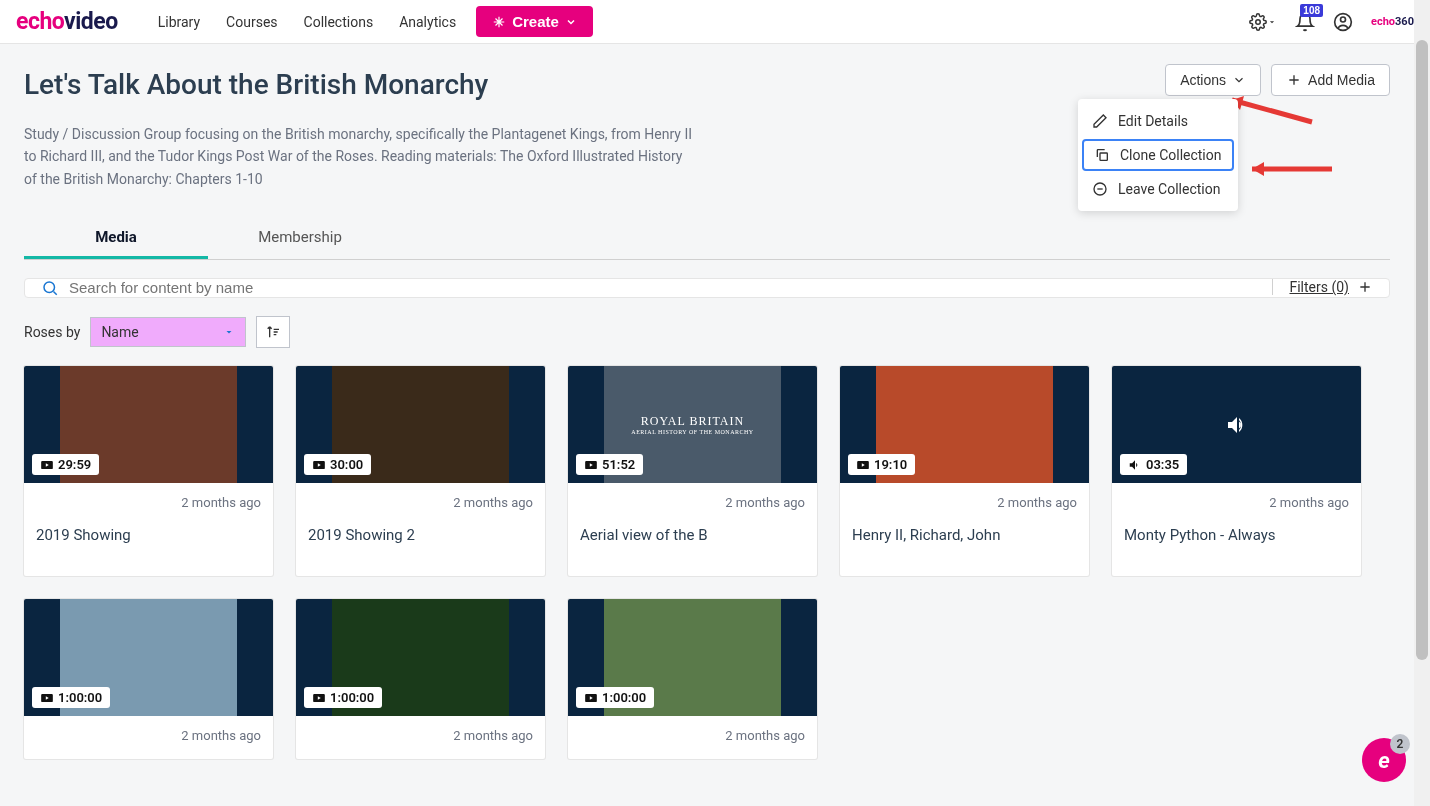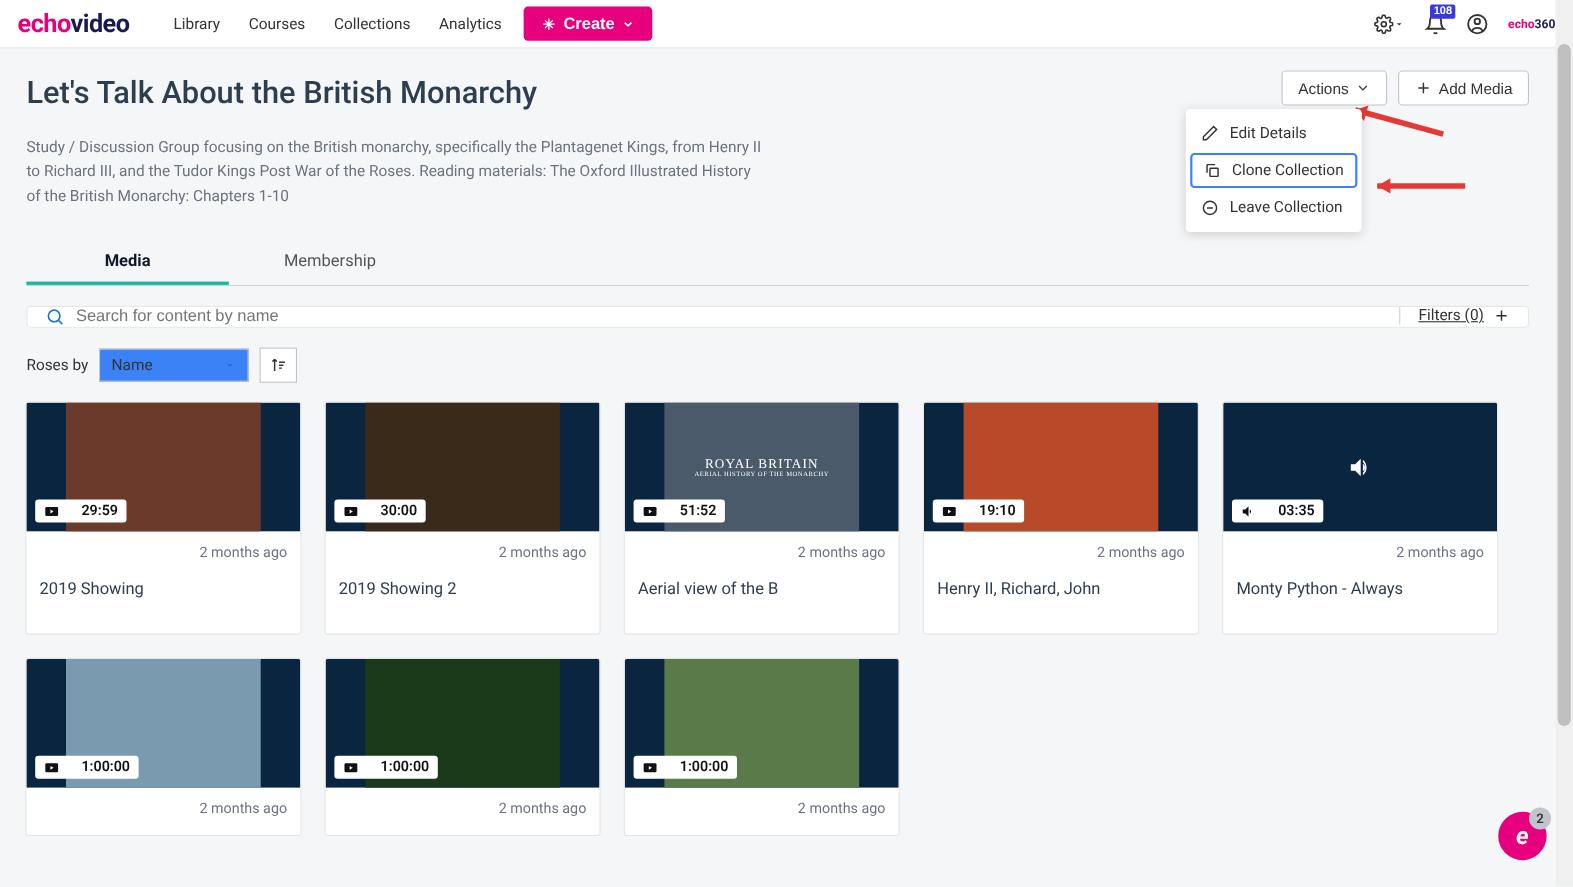--- a/index.html
+++ b/index.html
@@ -22,27 +22,27 @@
 .dropdown{position:absolute;top:55px;right:176px;background:#fff;border-radius:4px;box-shadow:0 2px 10px rgba(0,0,0,0.15);min-width:160px;padding:6px 0;z-index:10}
 .dropdown-item{padding:8px 14px;display:flex;align-items:center;gap:10px;font-size:14px;color:#333;cursor:pointer}
 .dropdown-item.highlighted{border:2px solid #3b82f6;border-radius:4px;margin:2px 4px;padding:6px 10px}
 .tabs{display:flex;border-bottom:1px solid #d0d0d0;margin-bottom:18px}
 .tab{padding:10px 0;width:184px;text-align:center;font-size:15px;color:#555;cursor:pointer}
 .tab.active{color:#0f172a;font-weight:700;border-bottom:3px solid #14b8a6}
 .searchbar{background:#fff;border-radius:4px;display:flex;align-items:flex-start;padding:0 16px;margin-bottom:18px;border:1px solid #e5e5e5}
 .searchbar input{border:none;outline:none;font-size:15px;flex:1;margin-left:10px;color:#555}
 .filters-link{margin-left:auto;padding-left:16px;border-left:1px solid #d0d0d0;display:flex;align-items:center;gap:8px;color:#333;text-decoration:underline;font-size:14px;cursor:pointer}
 .sortrow{display:flex;align-items:center;gap:10px;margin-bottom:18px;font-size:14px;color:#333}
-.sort-select{border:1px solid #c0c4cc;background:#3b82f6;padding:6px 10px;font-size:14px;width:136px;display:flex;justify-content:space-between;align-items:center;cursor:pointer}
+.sort-select{border:1px solid #c0c4cc;background:#f0abfc;padding:6px 10px;font-size:14px;width:156px;display:flex;justify-content:space-between;align-items:center;cursor:pointer}
 .sort-dir{border:1px solid #c0c4cc;background:#fff;width:34px;height:32px;display:flex;align-items:center;justify-content:center;cursor:pointer}
 .grid{display:grid;grid-template-columns:repeat(5,249px);gap:23px}
 .card{background:#fff;border-radius:2px;overflow:hidden;box-shadow:0 0 0 1px #e5e5e5}
 .thumb{height:117px;background:#0a2540;position:relative;display:flex;align-items:center;justify-content:center}
 .thumb-img{position:absolute;left:36px;right:36px;top:0;bottom:0}
-.dur{position:absolute;left:8px;bottom:8px;background:#fff;border-radius:3px;padding:3px 8px;display:flex;align-items:center;gap:20px;font-size:13px;font-weight:600;color:#111}
+.dur{position:absolute;left:8px;bottom:8px;background:#fff;border-radius:3px;padding:3px 8px;display:flex;align-items:center;gap:4px;font-size:13px;font-weight:600;color:#111}
 .audio-center{color:#fff;font-size:24px}
 .card-body{padding:12px}
 .card-date{text-align:right;color:#6b7280;font-size:13px;margin-bottom:16px}
 .card-title{font-size:15px;color:#2c3e50}
 .scrollbar{position:absolute;right:0;top:0;width:16px;height:806px;background:#f0f0f0}
 .scrollthumb{position:absolute;right:2px;top:40px;width:12px;height:620px;background:#c0c0c0;border-radius:6px}
 .arrow-annot{position:absolute;pointer-events:none;z-index:5}
 .chat-bubble{position:absolute;right:24px;bottom:24px;width:44px;height:44px;border-radius:50%;background:#e6007e;color:#fff;display:flex;align-items:center;justify-content:center;font-size:22px;font-weight:700;cursor:pointer}
 .chat-count{position:absolute;top:-4px;right:-4px;background:#c0c4cc;color:#333;width:20px;height:20px;border-radius:50%;font-size:12px;display:flex;align-items:center;justify-content:center;font-weight:600}
 svg{display:block}

